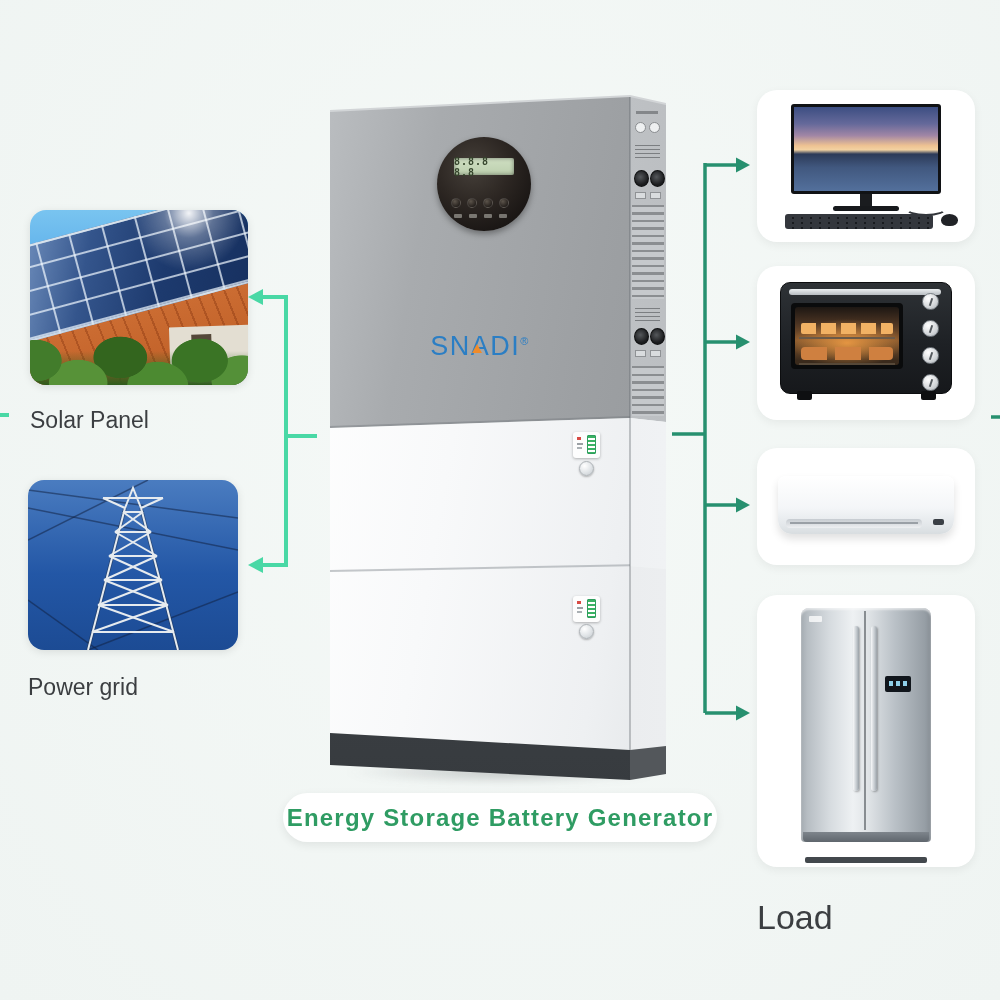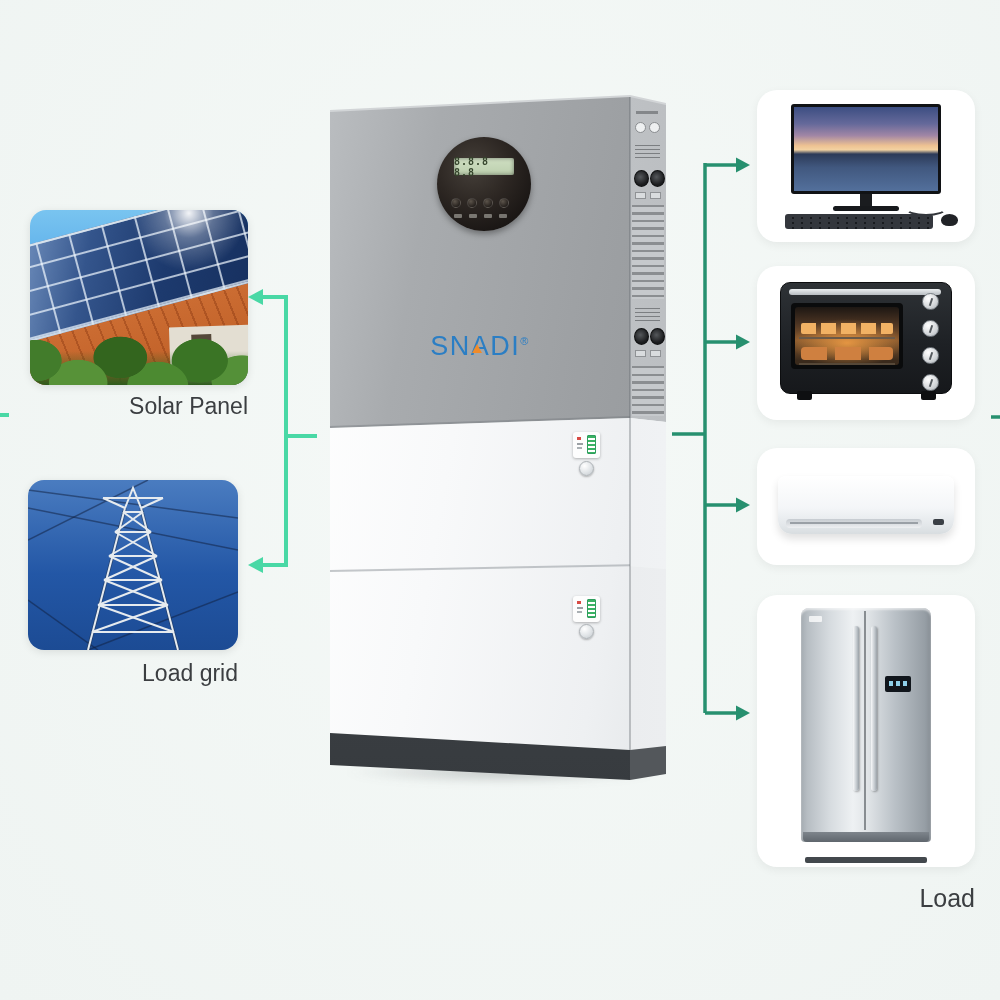--- a/index.html
+++ b/index.html
@@ -1,19 +1,19 @@
 <!DOCTYPE html>
 <html><head>
 <meta charset="utf-8">
 <style>
   * { margin:0; padding:0; box-sizing:border-box; }
   body { font-family:"Liberation Sans", sans-serif; background:#fff; }
   .stage { position:relative; width:1000px; height:1000px; overflow:hidden;
            background:radial-gradient(ellipse at 50% 40%, #f5f9f7 0%, #eff4f2 100%); }
-  .label { position:absolute; text-align:right; color:#3b3e41; font-size:23px; }
+  .label { position:absolute; text-align:left; color:#3b3e41; font-size:23px;margin-top:14px; }
 
   
   .photo-card { position:absolute; border-radius:16px; overflow:hidden;
                 box-shadow:0 2px 8px rgba(0,0,0,.10); }
   .solar-card { left:30px; top:210px; width:218px; height:175px; }
   .solar-sky { position:absolute; inset:0;
     background:linear-gradient(180deg,#79c4f0 0%,#54a9e8 40%,#3f95da 62%,#8ab6d6 78%,#a8c4d8 100%); }
   .solar-roof { position:absolute; left:-30px; top:48px; width:290px; height:120px;
     transform:rotate(-15deg);
     background:repeating-linear-gradient(83deg, rgba(125,45,10,.35) 0 2px, transparent 2px 13px),
@@ -122,21 +122,21 @@
     background:radial-gradient(circle at 35% 30%, #ffffff, #e0e4e7 55%, #c3c8cc);
     border:1px solid #adb2b6; box-shadow:0 1px 2px rgba(0,0,0,.28); }
 
   
   .load-card { position:absolute; left:757px; width:218px; background:#ffffff; border-radius:20px;
     box-shadow:0 3px 10px rgba(0,0,0,.06); }
   .card-pc { top:90px; height:152px; }
   .card-oven { top:266px; height:154px; }
   .card-ac { top:448px; height:117px; }
   .card-fridge { top:595px; height:272px; }
-  .load-label { left:757px; top:884px; width:218px; font-size:25px; }
+  .load-label { left:757px; top:884px; width:218px; font-size:34px; }
 
   
   .monitor { position:absolute; left:34px; top:14px; width:150px; height:90px; background:#101215; border-radius:3px; }
   .screen { position:absolute; inset:3px;
     background:linear-gradient(180deg,#3c4e82 0%,#65699a 20%,#a186a5 34%,#eec292 46%,#f3d2a2 51%,#2c3a58 56%,#41587f 72%,#53709c 100%); }
   .m-stand { position:absolute; left:103px; top:104px; width:12px; height:13px; background:#1a1c1f; }
   .m-base { position:absolute; left:76px; top:116px; width:66px; height:5px; background:#17191c; border-radius:3px; }
   .m-cable { position:absolute; left:148px; top:110px; width:42px; height:16px;
     border:2px solid transparent; border-bottom:2px solid #33363b; border-radius:50%; }
   .keyboard { position:absolute; left:28px; top:124px; width:148px; height:15px; background:#191b1f; border-radius:3px;
@@ -248,21 +248,21 @@
           <path d="M129 76 L87 52"></path>
         <path d="M87 52 L115 32"></path>
           <path d="M123 52 L95 32"></path>
         <path d="M75 18 H135"></path>
           <path d="M75 18 L97 28"></path>
           <path d="M135 18 L113 28"></path>
         <path d="M97 28 L105 8 L113 28"></path>
       </g>
     </svg>
   </div>
-  <div class="label grid-label">Load grid</div>
+  <div class="label grid-label">Power grid</div>
 
   <div class="unit-shadow"></div>
   <div class="unit">
     <div class="face f-gray-top"></div>
     <div class="face f-gray-front"></div>
     <div class="face f-gray-side"></div>
     <div class="face f-white1"></div>
     <div class="face f-white1-side"></div>
     <div class="face f-white2"></div>
     <div class="face f-white2-side"></div>
@@ -399,14 +399,17 @@
       <div class="f-handle" style="left:52px;"></div>
       <div class="f-handle" style="left:70px;"></div>
       <div class="f-disp"></div>
       <div class="f-plinth"></div>
     </div>
     <div class="f-kick"></div>
   </div>
 
   <div class="label load-label">Load</div>
 
+  <div class="title-pill">
+    <span>Energy Storage Battery Generator</span>
+  </div>
 
 </div>
 
 </body></html>

